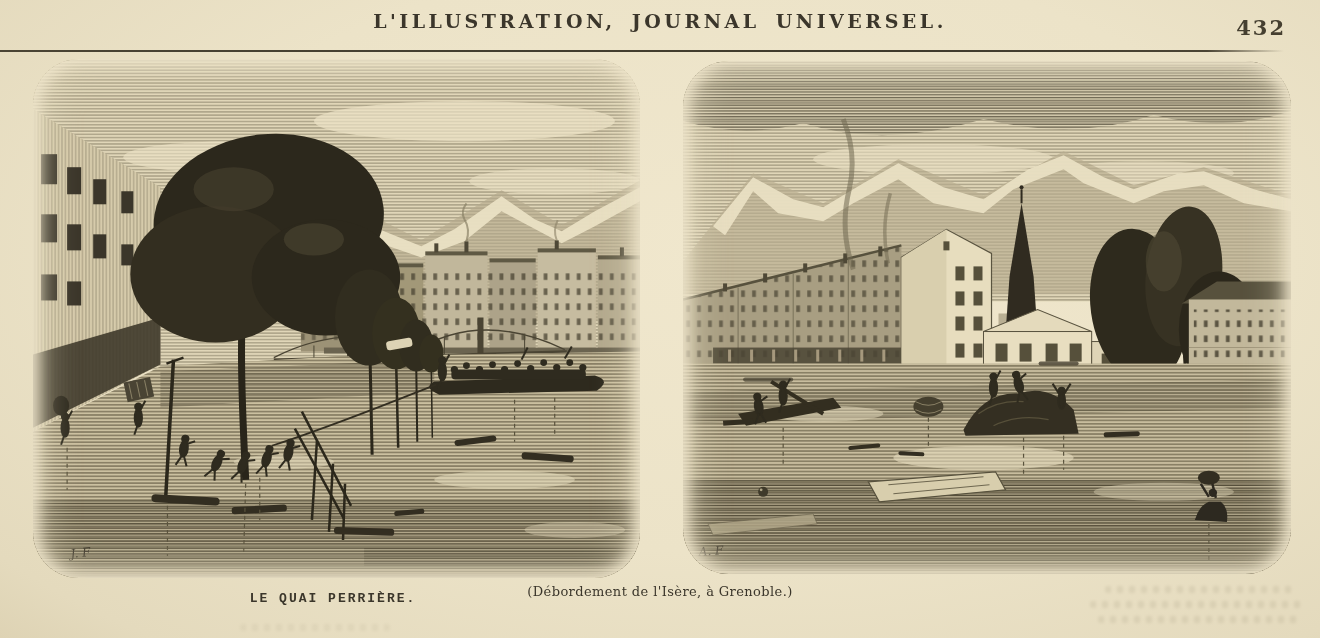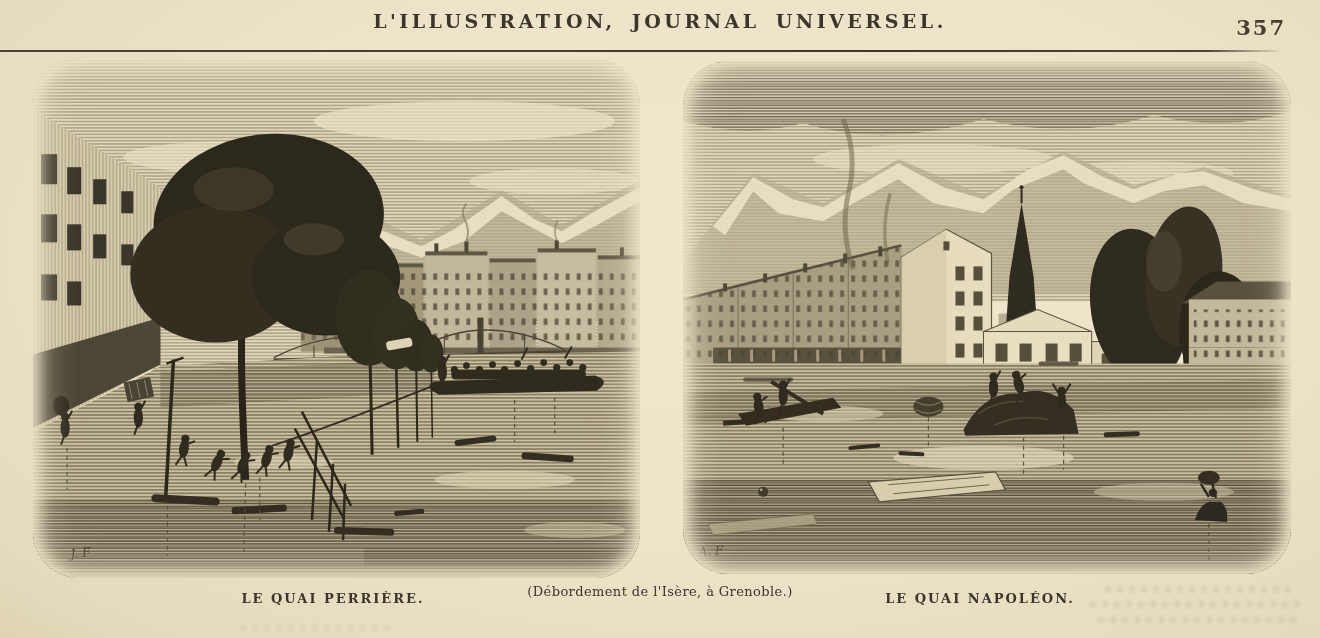--- a/index.html
+++ b/index.html
@@ -30,41 +30,41 @@
     content:"";position:absolute;inset:0;border-radius:46px;pointer-events:none;
     box-shadow:inset 0 0 14px 6px rgba(236,227,200,.95), inset 0 0 34px 10px rgba(236,227,200,.55);
   }
   .plate-left{left:33px;top:59px;width:607px;height:519px;}
   .plate-right{left:683px;top:61px;width:608px;height:513px;}
   .plate svg{display:block;width:100%;height:100%;}
   .caption{
     position:absolute;font-size:13px;letter-spacing:2px;font-weight:700;
     color:#3b362b;text-align:center;white-space:nowrap;
   }
-  .caption-left{left:183px;top:591px;width:300px;}
+  .caption-left{left:183px;top:591px;width:300px;font-family:Liberation Mono, monospace;}
   .caption-right{left:830px;top:591px;width:300px;}
   .caption-center{
     position:absolute;left:500px;top:584px;width:320px;text-align:center;
     font-size:13px;letter-spacing:.4px;color:#3b362b;line-height:16px;font-weight:400;
   }
   .ghost{ 
     position:absolute;height:7px;border-radius:3px;pointer-events:none;
     background:repeating-linear-gradient(90deg, rgba(117,107,79,.5) 0 6px, transparent 6px 12px);
     filter:blur(1.5px);opacity:.22;
   }
 </style>
 </head>
 <body>
 
 <div class="page">
 
   <div class="masthead">
     <h1>L'ILLUSTRATION, JOURNAL UNIVERSEL.</h1>
   </div>
-  <div class="page-number">357</div>
+  <div class="page-number">432</div>
   <div class="head-rule"></div>
 
   <figure class="plate plate-left">
     <svg viewBox="0 0 605 518" preserveAspectRatio="none">
       <defs>
         <pattern id="pSky" width="6" height="3.2" patternUnits="userSpaceOnUse">
           <line x1="0" y1="1.6" x2="6" y2="1.6" stroke="#8a8268" stroke-width="0.9"></line>
         </pattern>
         <pattern id="pSkyDark" width="6" height="2.7" patternUnits="userSpaceOnUse">
           <line x1="0" y1="1.3" x2="6" y2="1.3" stroke="#6b6450" stroke-width="1.1"></line>
@@ -450,20 +450,19 @@
       </g>
 
       <text x="16" y="494" transform="rotate(-4 16 494)" font-family="DejaVu Serif, serif" font-style="italic" font-size="12" fill="#3a3428">A. F</text>
     </svg>
   </figure>
 
   <figcaption class="caption caption-left">LE QUAI PERRIÈRE.</figcaption>
   <div class="caption-center">
     <div>(Débordement de l'Isère, à Grenoble.)</div>
   </div>
-  <figcaption class="caption caption-right">LE QUAI NAPOLÉON.</figcaption>
 
   <div class="ghost" style="left:1105px;top:586px;width:190px;"></div>
   <div class="ghost" style="left:1090px;top:601px;width:215px;"></div>
   <div class="ghost" style="left:1098px;top:616px;width:200px;"></div>
   <div class="ghost" style="left:240px;top:624px;width:150px;opacity:.13;"></div>
 
 </div>
 
 </body></html>

